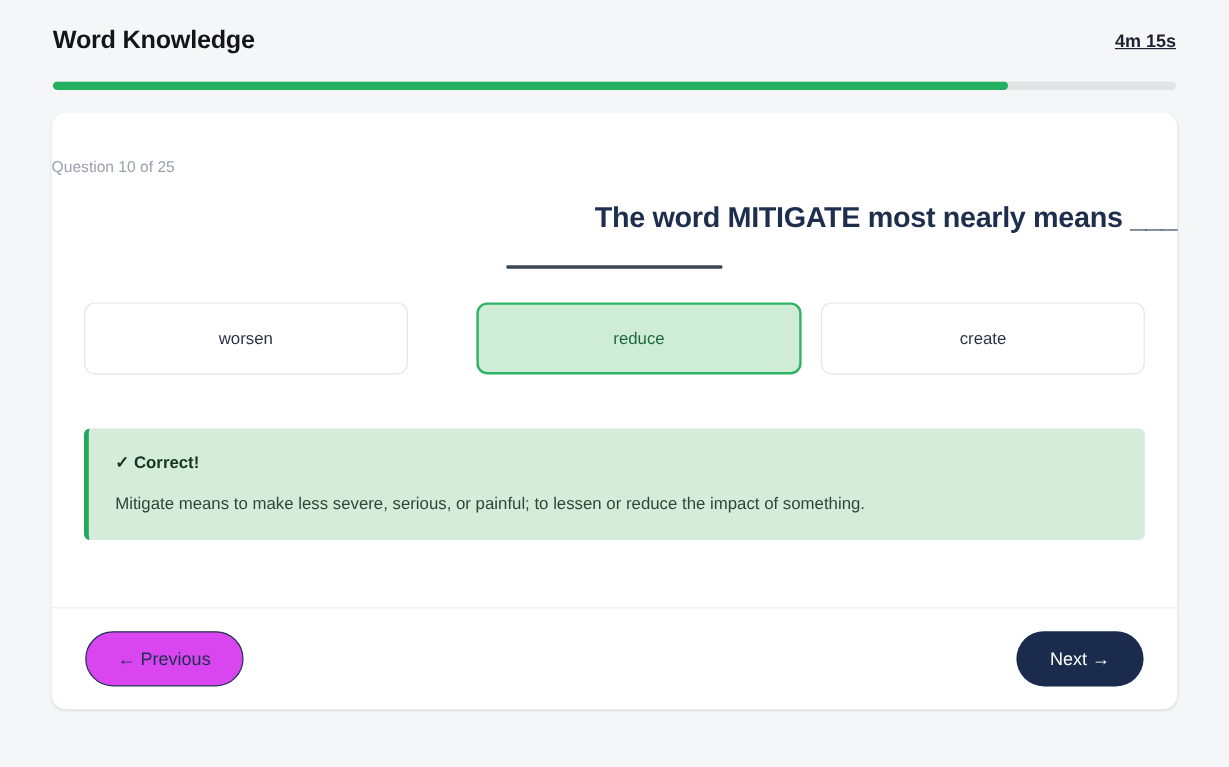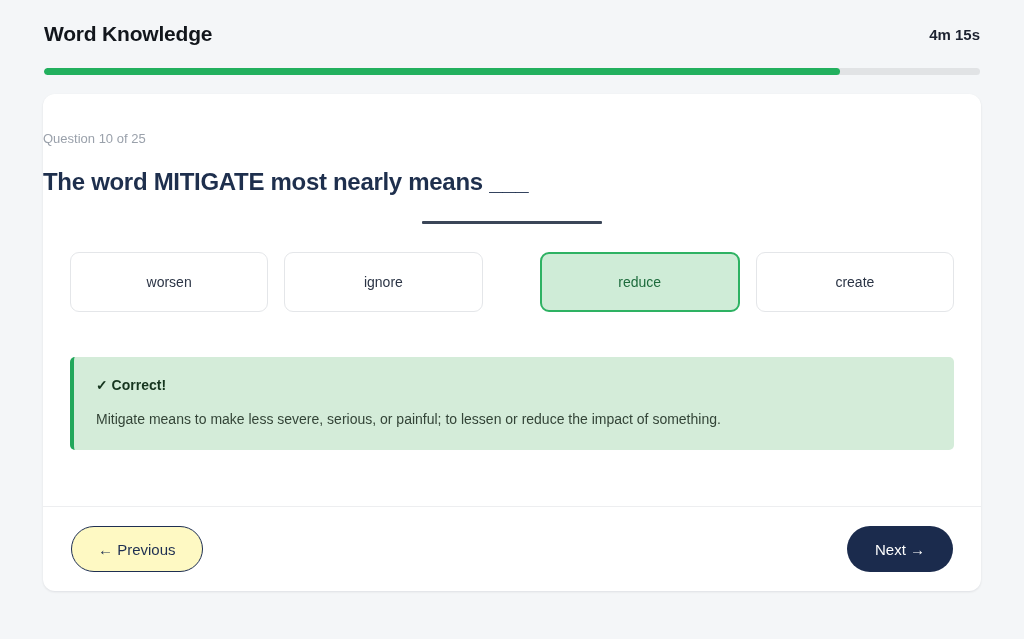--- a/index.html
+++ b/index.html
@@ -34,20 +34,21 @@
   .quiz-title {
     font-size: 21px;
     font-weight: bold;
     color: #12161c;
     letter-spacing: -0.2px;
   }
   .timer {
     font-size: 15px;
     font-weight: bold;
     color: #1c2230;
+    text-decoration: underline;
   }
 
   
   .progress-track {
     position: absolute;
     left: 44px;
     top: 68px;
     width: 936px;
     height: 7px;
     background: #e1e3e5;
@@ -72,21 +73,21 @@
     box-shadow: 0 1px 3px rgba(16,24,40,0.06), 0 1px 2px rgba(16,24,40,0.04);
     box-sizing: border-box;
   }
 
   .question-meta {
     font-size: 13px;
     color: #9aa1ab;
     margin-top: 37px;
   }
   .question-text {
-    text-align: left;
+    text-align: right;
     font-size: 24px;
     font-weight: bold;
     color: #1e2f4d;
     margin-top: 22px;
     letter-spacing: -0.3px;
   }
   .question-rule {
     width: 180px;
     height: 3px;
     background: #3b4658;
@@ -161,21 +162,21 @@
     display: flex;
     align-items: center;
     justify-content: space-between;
     padding: 0 28px;
     box-sizing: border-box;
   }
   .btn-prev {
     height: 46px;
     padding: 0 26px;
     border: 1.5px solid #1e2f52;
-    background: #fef9c3;
+    background: #d946ef;
     color: #1e2f52;
     border-radius: 999px;
     font-size: 15px;
     font-family: "Liberation Sans", sans-serif;
     cursor: pointer;
   }
   .btn-next {
     height: 46px;
     padding: 0 28px;
     border: none;
@@ -202,21 +203,20 @@
   </div>
 
   <div class="card">
 
     <div class="question-meta">Question 10 of 25</div>
     <div class="question-text">The word MITIGATE most nearly means ___</div>
     <div class="question-rule"></div>
 
     <div class="options" id="options-row">
       <div class="option">worsen</div>
-      <div class="option">ignore</div>
       <div class="option selected">reduce</div>
       <div class="option">create</div>
     </div>
 
     <div class="explanation">
       <div class="explanation-title">✓ Correct!</div>
       <div class="explanation-body">Mitigate means to make less severe, serious, or painful; to lessen or reduce the impact of something.</div>
     </div>
 
     <div class="card-divider"></div>

